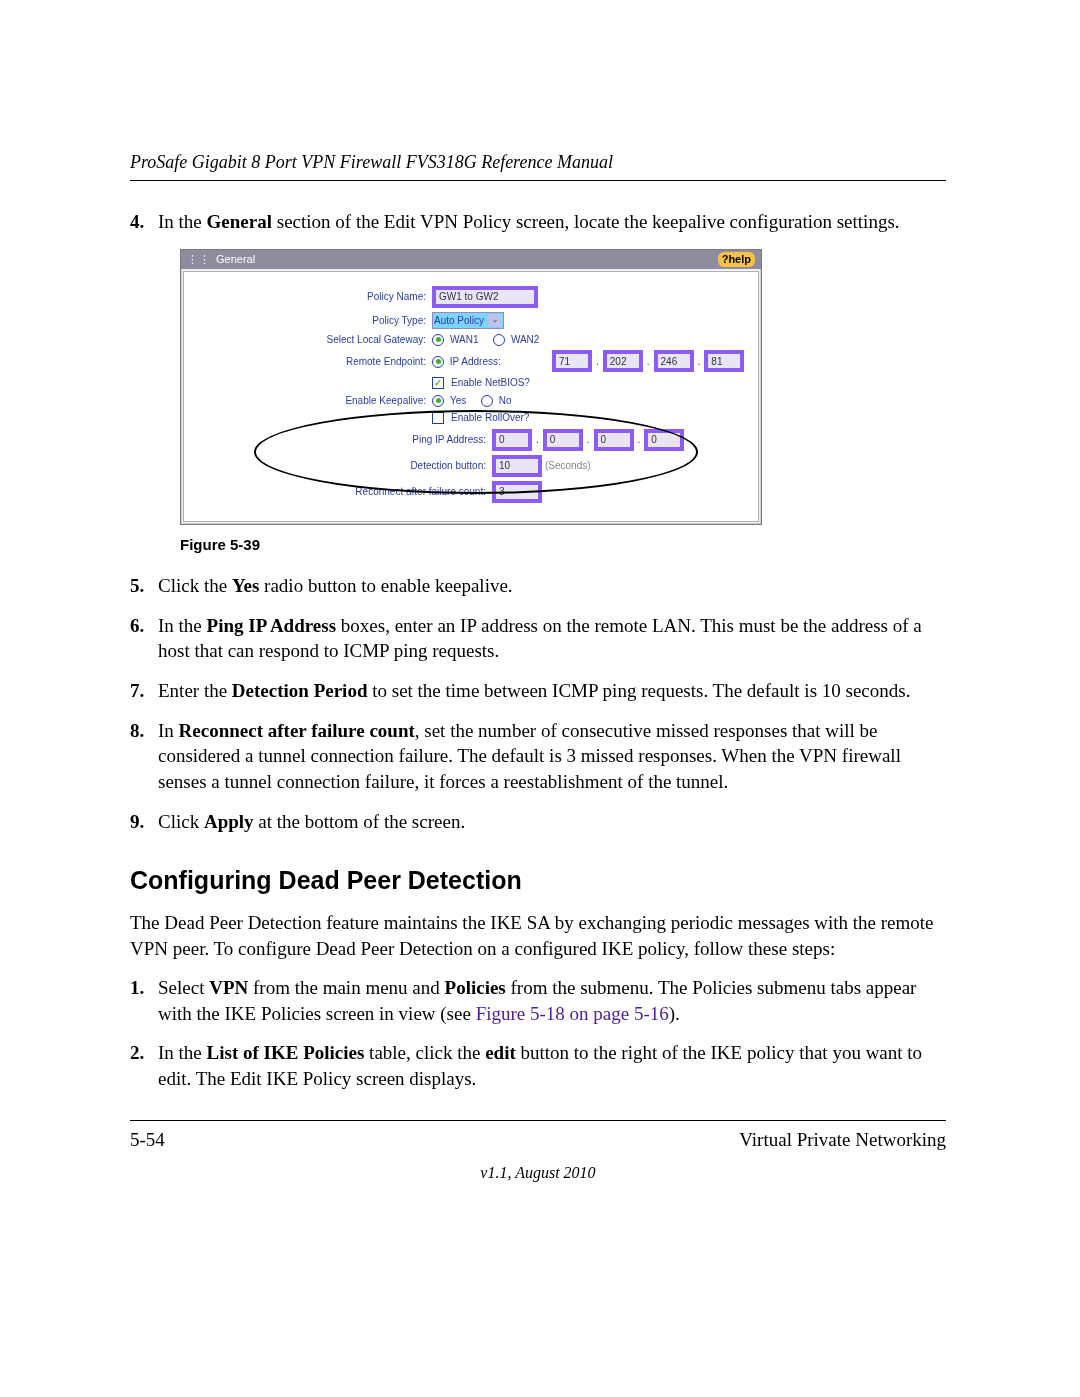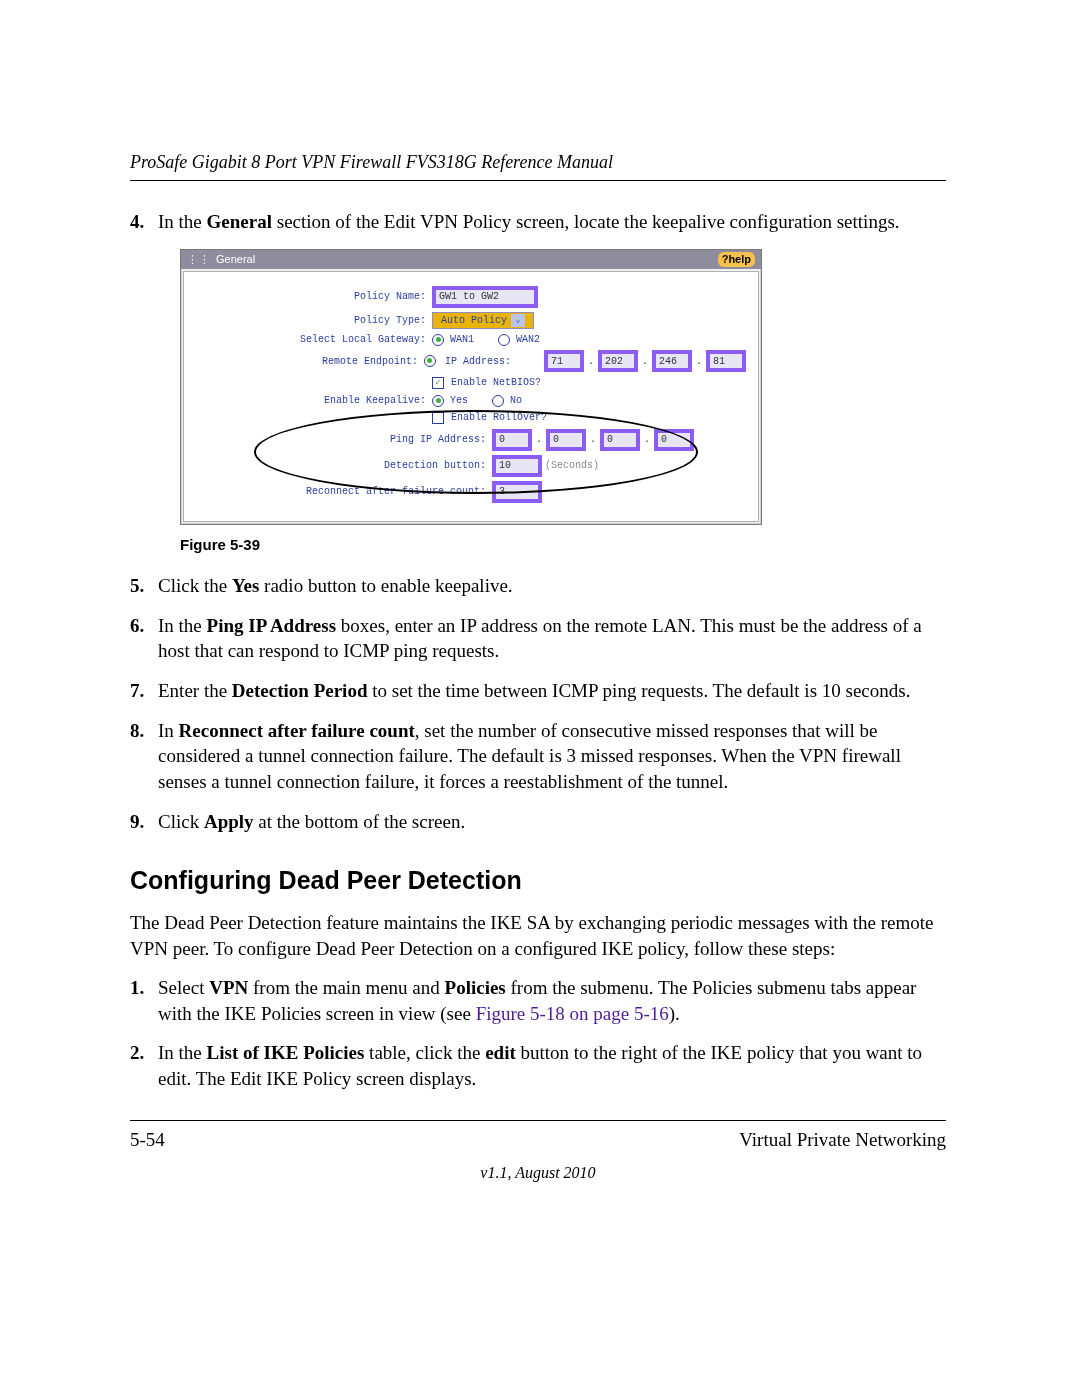--- a/index.html
+++ b/index.html
@@ -44,27 +44,27 @@
     box-shadow:inset 0 0 0 1px #cfcfcf;
   }
   .panel-hdr{
     display:flex;align-items:center;justify-content:space-between;
     background:#8f8c9e;color:#fff;
     padding:2px 6px;font-size:11px;
   }
   .panel-hdr .left{display:flex;align-items:center;gap:5px;}
   .grip{letter-spacing:1px;}
   .help{background:#f7c24a;color:#000;border-radius:6px;padding:0 4px;font-weight:bold;}
-  .panel-body{background:#fff;padding:10px 12px 14px 12px;color:#2a3d9f;position:relative;border:1px solid #b0b0b0;margin:2px;font-family:Liberation Mono, monospace;}
+  .panel-body{background:#fff;padding:10px 12px 14px 12px;color:#2a3d9f;position:relative;border:1px solid #b0b0b0;margin:2px;}
   .row{display:flex;align-items:center;margin:4px 0;}
   .lbl{width:230px;text-align:right;padding-right:6px;}
   .rcol{flex:0 0 120px;}
   .vcol{flex:1;display:flex;align-items:center;gap:3px;}
   .tin{border:4px solid #8b5cf6;background:#e8e6f5;height:14px;font-size:10px;padding:0 3px;display:inline-flex;align-items:center;color:#333;}
-  .sel{border:1px solid #8f8cc0;background:#eab308;height:15px;font-size:10px;display:inline-flex;align-items:center;padding:0 8px;}
+  .sel{border:1px solid #8f8cc0;background:#7dd3fc;height:15px;font-size:10px;display:inline-flex;align-items:center;padding:0 1px;}
   .sel .arrow{width:14px;height:13px;background:#b9c6ea;margin-left:4px;display:inline-flex;align-items:center;justify-content:center;color:#2a3d9f;font-size:8px;}
   .radio{width:10px;height:10px;border:1px solid #2a3d9f;border-radius:50%;display:inline-flex;align-items:center;justify-content:center;margin-right:3px;vertical-align:middle;}
   .radio.sel-on::after{content:"";width:5px;height:5px;background:#3eae3e;border-radius:50%;}
   .chk{width:10px;height:10px;border:1px solid #2a3d9f;background:#fff;display:inline-flex;align-items:center;justify-content:center;margin-right:4px;color:#3eae3e;font-size:9px;font-weight:bold;}
   .ip-box{width:26px;}
   .ip-box-w{width:36px;}
   .dot{color:#333;margin:0 1px;}
   .muted{color:#888;}
   .ellipse{
     position:absolute;

